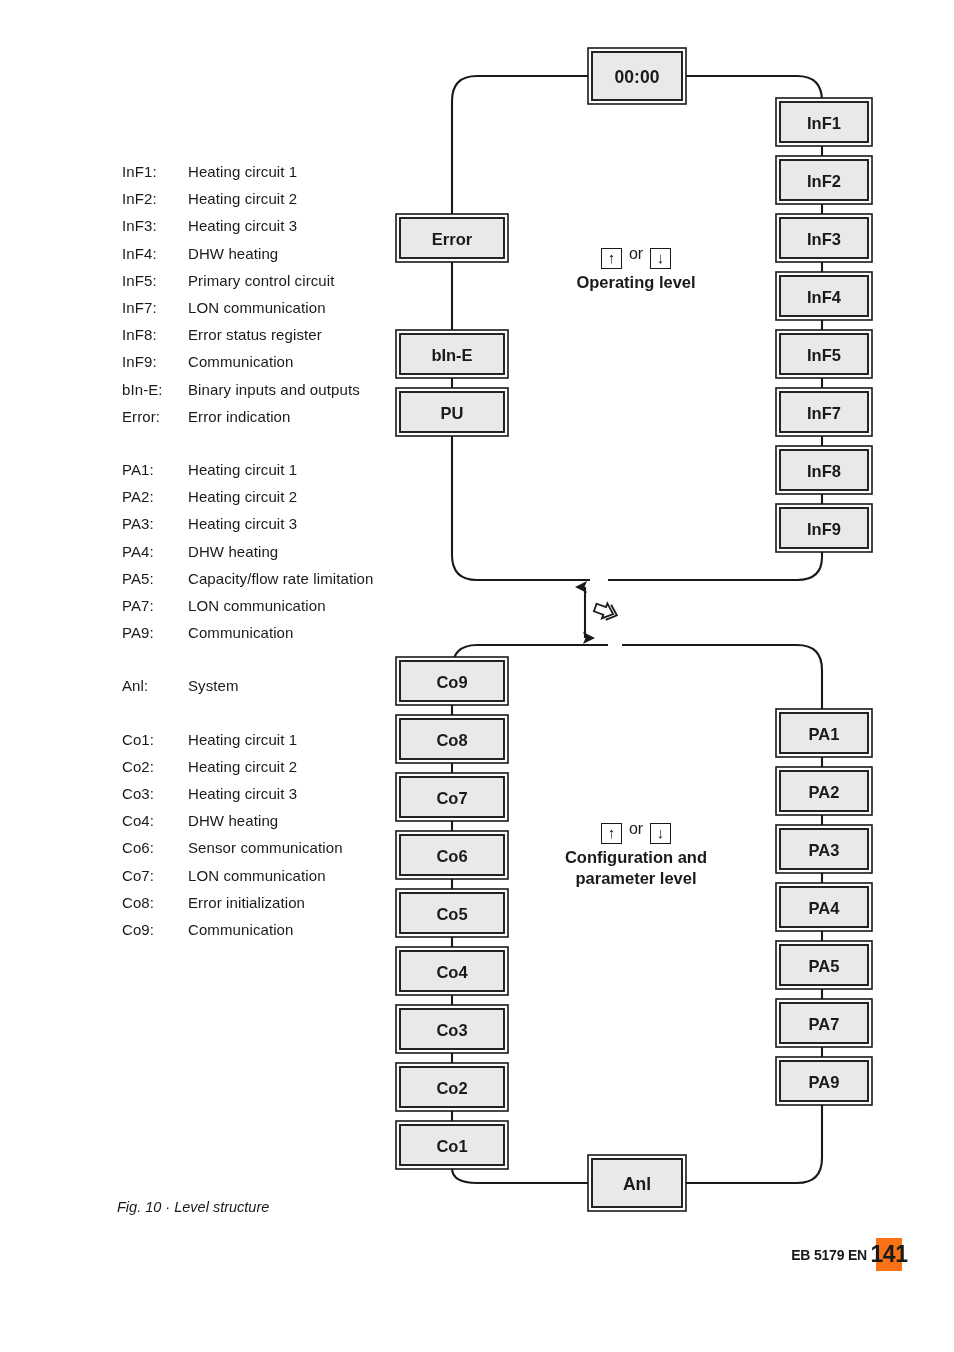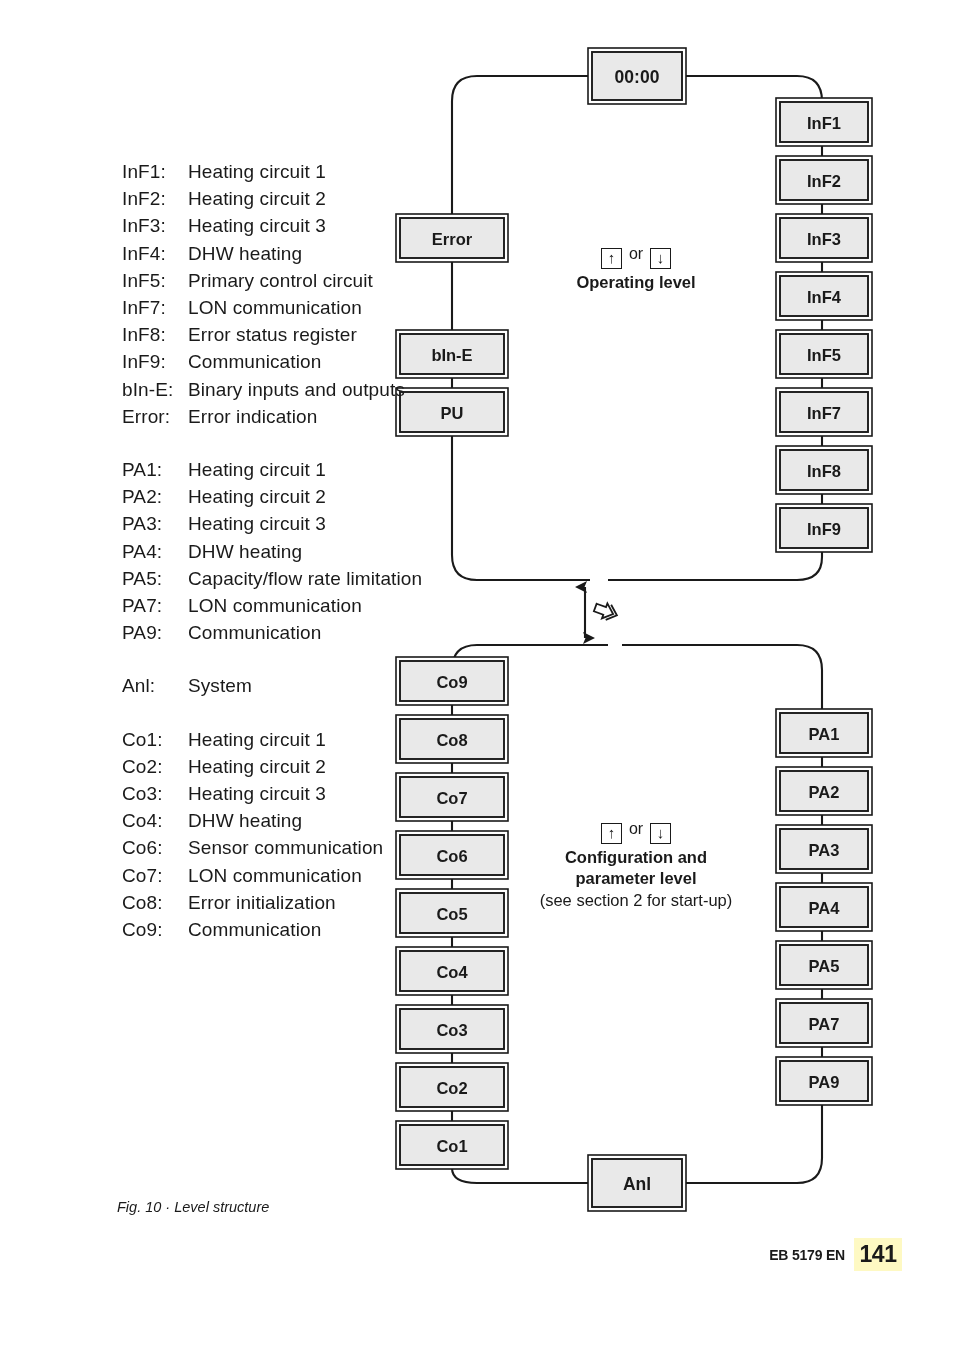--- a/index.html
+++ b/index.html
@@ -21,21 +21,21 @@
     position: absolute;
     left: 122px;
     top: 158px;
     width: 330px;
   }
   .legend-group { margin-bottom: 26px; }
   .legend-group:last-child { margin-bottom: 12px; }
   .legend-row {
     display: flex;
     align-items: baseline;
-    font-size: 19px;
+    font-size: 15px;
     line-height: 27.2px;
     letter-spacing: 0.1px;
   }
   .legend-key {
     width: 66px;
     flex: 0 0 66px;
     white-space: nowrap;
   }
   .legend-val { white-space: nowrap; }
 
@@ -108,22 +108,22 @@
   }
   #doc-id {
     font-size: 14px;
     font-weight: bold;
     letter-spacing: -0.2px;
     align-self: center;
     margin-right: 9px;
     white-space: nowrap;
   }
   #page-number {
-    background: #fef9c3;
-    width: 48px;
+    background: #f97316;
+    width: 26px;
     display: flex;
     align-items: center;
     justify-content: center;
     font-size: 23px;
     font-weight: bold;
     letter-spacing: -0.5px;
   }
 </style>
 </head>
 <body>
@@ -492,21 +492,20 @@
   </div>
   <div class="caption-title">Operating level</div>
 </div>
 
 <div class="center-block" id="config-caption">
   <div class="keyline">
     <span class="keybox">↑</span><span class="or-word">or</span><span class="keybox">↓</span>
   </div>
   <div class="caption-title">Configuration and</div>
   <div class="caption-title">parameter level</div>
-  <div class="caption-sub">(see section 2 for start-up)</div>
 </div>
 
 <div id="fig-caption">Fig. 10 · Level structure</div>
 
 <div id="footer">
   <div id="doc-id">EB 5179 EN</div>
   <div id="page-number">141</div>
 </div>
 
 </body></html>

